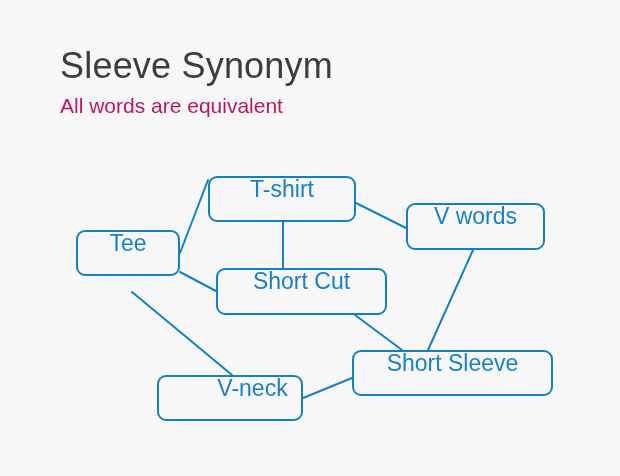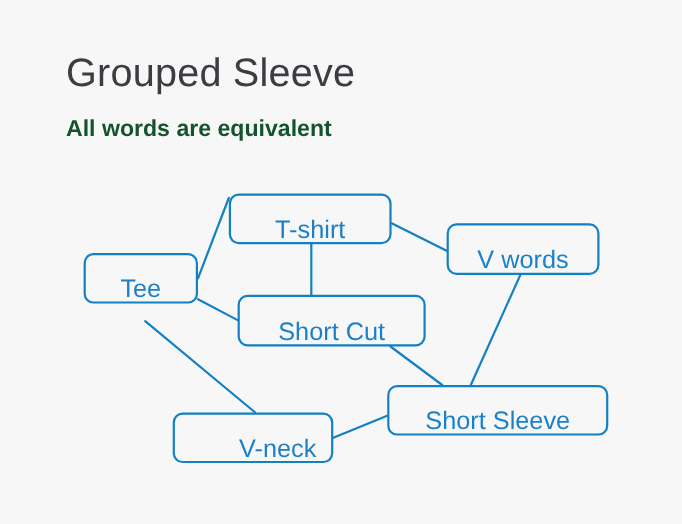--- a/index.html
+++ b/index.html
@@ -28,24 +28,24 @@
   #title {
     font-size: 36px;
     font-weight: 400;
     color: #3c3c42;
     letter-spacing: 0.2px;
     line-height: 44px;
     white-space: nowrap;
   }
   #subtitle {
     font-size: 21px;
-    font-weight: 700;
-    color: #14532d;
+    font-weight: 400;
+    color: #be185d;
     line-height: 28px;
-    margin-top: 16px;
+    margin-top: 4px;
     white-space: nowrap;
   }
   #graph {
     position: absolute;
     left: 0;
     top: 0;
     width: 620px;
     height: 476px;
   }
   #edge-layer {
@@ -58,33 +58,33 @@
   .node {
     position: absolute;
     box-sizing: border-box;
     border: 2px solid #1380c4;
     border-radius: 9px;
     background: #f7f7f7;
     color: #1a81c9;
     font-size: 23px;
     line-height: 1;
     display: flex;
-    align-items: flex-end;
+    align-items: flex-start;
     justify-content: center;
     white-space: nowrap;
     user-select: none;
   }
 </style>
 </head>
 <body>
 
 <div id="page">
 
   <div id="header">
-    <div id="title">Grouped Sleeve</div>
+    <div id="title">Sleeve Synonym</div>
     <div id="subtitle">All words are equivalent</div>
   </div>
 
   <div id="graph">
     <svg id="edge-layer" viewBox="0 0 620 476" width="620" height="476">
         <line x1="180" y1="253" x2="208" y2="180" stroke="#1380c4" stroke-width="2" stroke-linecap="round"></line>
         <line x1="283" y1="222" x2="283" y2="268" stroke="#1380c4" stroke-width="2" stroke-linecap="round"></line>
         <line x1="356" y1="203" x2="406" y2="228" stroke="#1380c4" stroke-width="2" stroke-linecap="round"></line>
         <line x1="180" y1="272" x2="216" y2="291" stroke="#1380c4" stroke-width="2" stroke-linecap="round"></line>
         <line x1="132" y1="292" x2="232" y2="375" stroke="#1380c4" stroke-width="2" stroke-linecap="round"></line>

